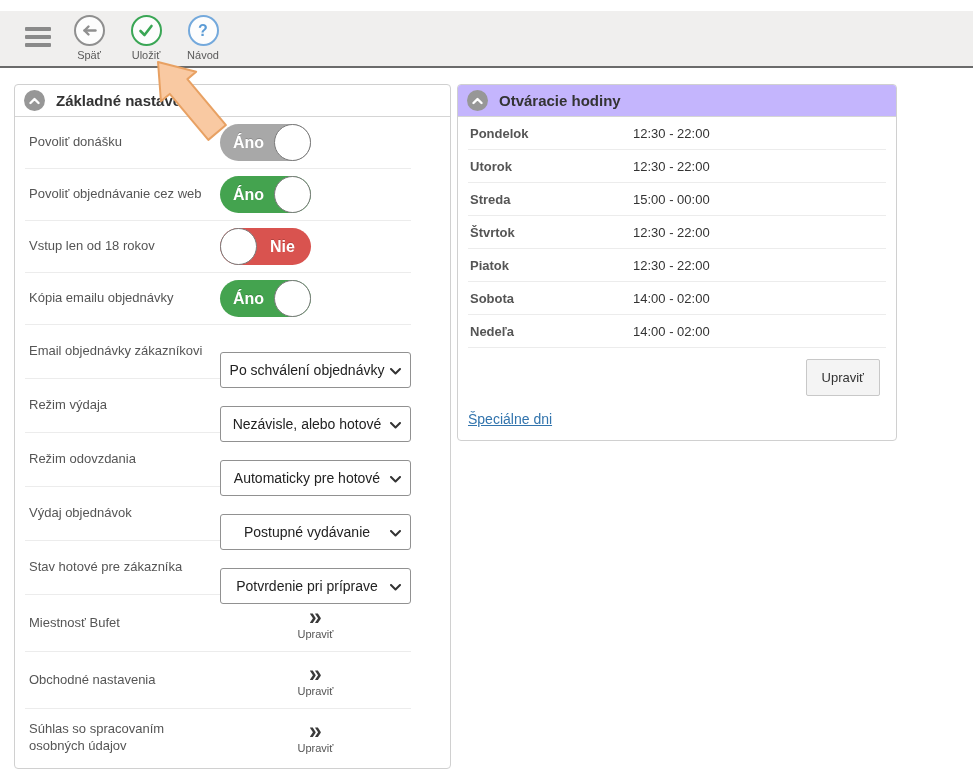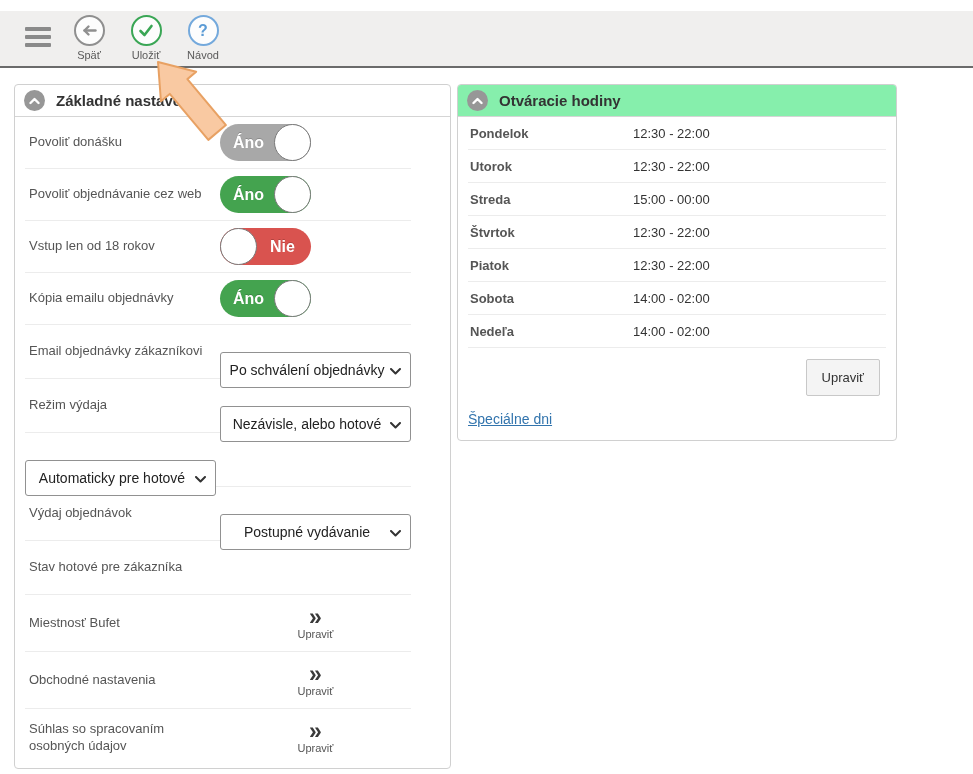--- a/index.html
+++ b/index.html
@@ -17,21 +17,21 @@
   .tb-circle.help { border:2px solid #74a9dc; color:#5b9bd5; font-size:16px; font-weight:bold; }
   .tb-label { font-size:11px; color:#5a5a5a; margin-top:3px; }
   .page-title { position:absolute; top:8px; right:9px; font-size:13px; font-weight:bold; color:#8c8c8c; }
 
   
   .content { position:absolute; top:84px; left:14px; display:flex; gap:6px; align-items:flex-start; }
   .panel { background:#fff; border:1px solid #d0d0d0; border-radius:4px; }
   .panel-left { width:437px; }
   .panel-right { width:440px; }
   .panel-header { display:flex; align-items:center; gap:11px; padding:5px 9px; border-bottom:1px solid #d5d5d5; height:32px; }
-  .panel-right .panel-header { background:#86efac; border-radius:3px 3px 0 0; }
+  .panel-right .panel-header { background:#c4b5fd; border-radius:3px 3px 0 0; }
   .ph-icon { width:21px; height:21px; border-radius:50%; background:#979797; display:flex; align-items:center; justify-content:center; flex-shrink:0; cursor:pointer; }
   .ph-title { font-size:15px; font-weight:bold; color:#333; }
 
   
   .rows { padding:0 39px 2px 10px; }
   .row { display:flex; align-items:center; border-bottom:1px solid #ececec; }
   .row:last-child { border-bottom:none; }
   .row-label { flex:1; font-size:13px; font-weight:normal; color:#555; padding:0 8px 0 4px; line-height:1.25; }
   .row-control { width:191px; flex-shrink:0; display:flex; }
   .toggle-row { height:52px; }
@@ -179,20 +179,21 @@
           <div class="select">
             <span>Nezávisle, alebo hotové</span>
             <svg width="11" height="7" viewBox="0 0 11 7">
                 <polyline points="1,1 5.5,5.5 10,1" stroke="#333" stroke-width="2" fill="none" stroke-linecap="round" stroke-linejoin="round"></polyline>
               </svg>
           </div>
         </div>
       </div>
 
       <div class="row select-row">
+        <div class="row-label">Režim odovzdania</div>
         <div class="row-control">
           <div class="select">
             <span>Automaticky pre hotové</span>
             <svg width="11" height="7" viewBox="0 0 11 7">
                 <polyline points="1,1 5.5,5.5 10,1" stroke="#333" stroke-width="2" fill="none" stroke-linecap="round" stroke-linejoin="round"></polyline>
               </svg>
           </div>
         </div>
       </div>
 
@@ -203,20 +204,28 @@
             <span>Postupné vydávanie</span>
             <svg width="11" height="7" viewBox="0 0 11 7">
                 <polyline points="1,1 5.5,5.5 10,1" stroke="#333" stroke-width="2" fill="none" stroke-linecap="round" stroke-linejoin="round"></polyline>
               </svg>
           </div>
         </div>
       </div>
 
       <div class="row select-row">
         <div class="row-label">Stav hotové pre zákazníka</div>
+        <div class="row-control">
+          <div class="select">
+            <span>Potvrdenie pri príprave</span>
+            <svg width="11" height="7" viewBox="0 0 11 7">
+                <polyline points="1,1 5.5,5.5 10,1" stroke="#333" stroke-width="2" fill="none" stroke-linecap="round" stroke-linejoin="round"></polyline>
+              </svg>
+          </div>
+        </div>
       </div>
 
       <div class="row edit-row">
         <div class="row-label">Miestnosť Bufet</div>
         <div class="row-control">
           <div class="edit-ctl">
             <div class="edit-chevrons">»</div>
             <div class="edit-small">Upraviť</div>
           </div>
         </div>

